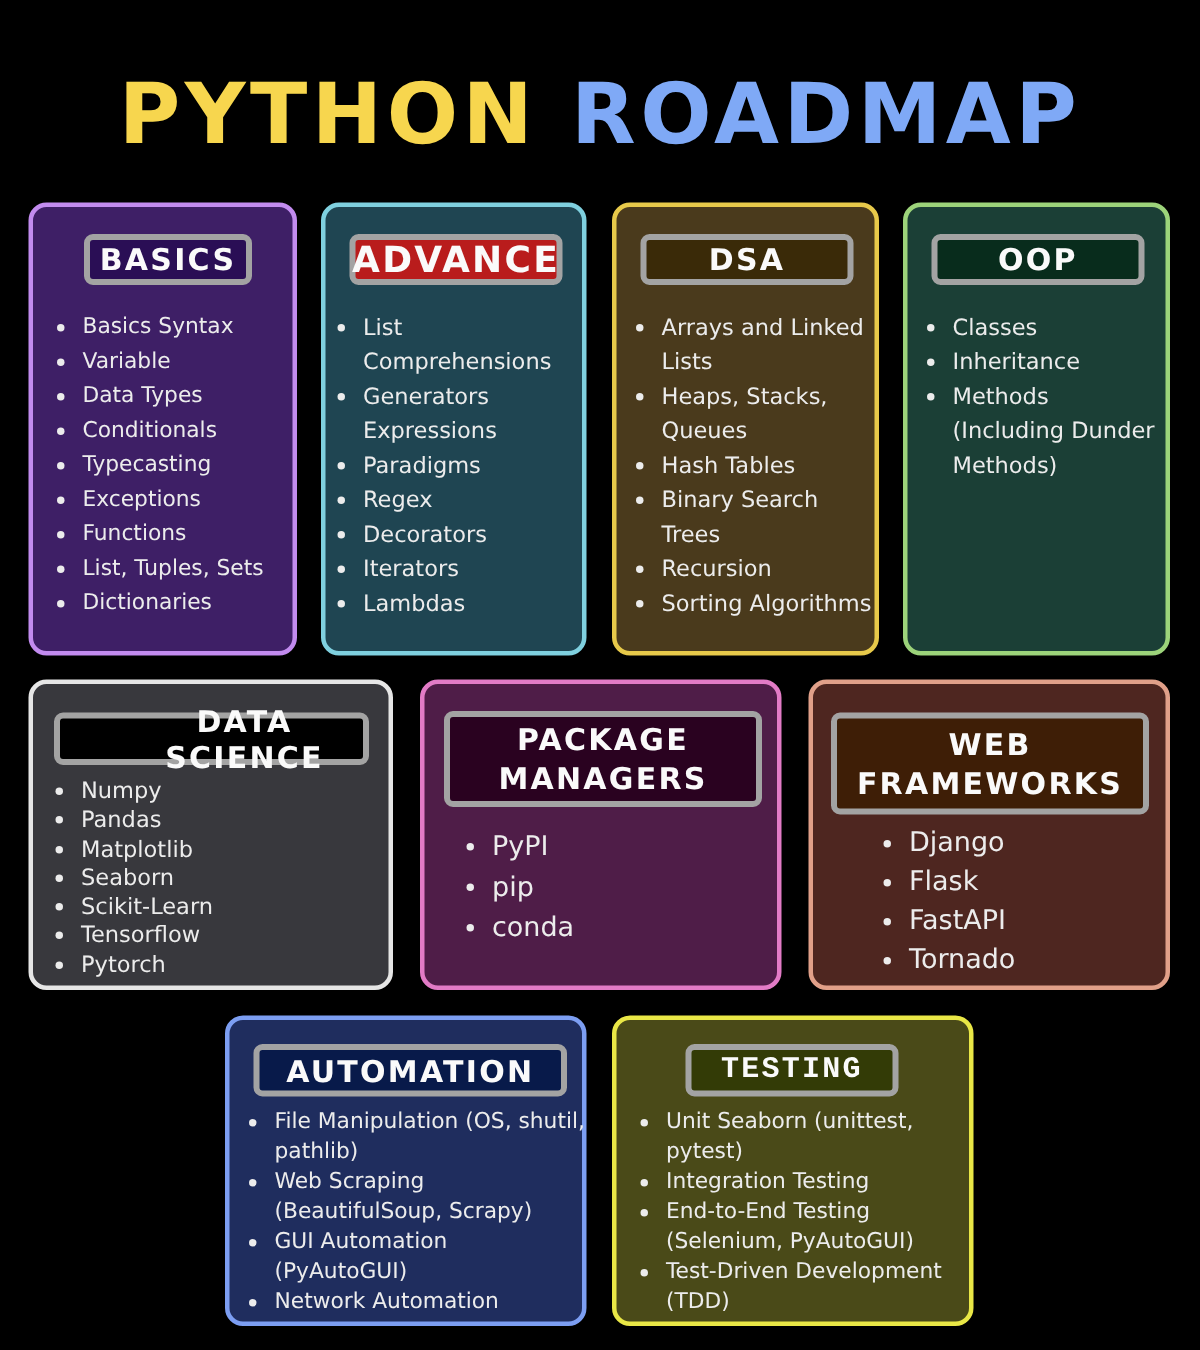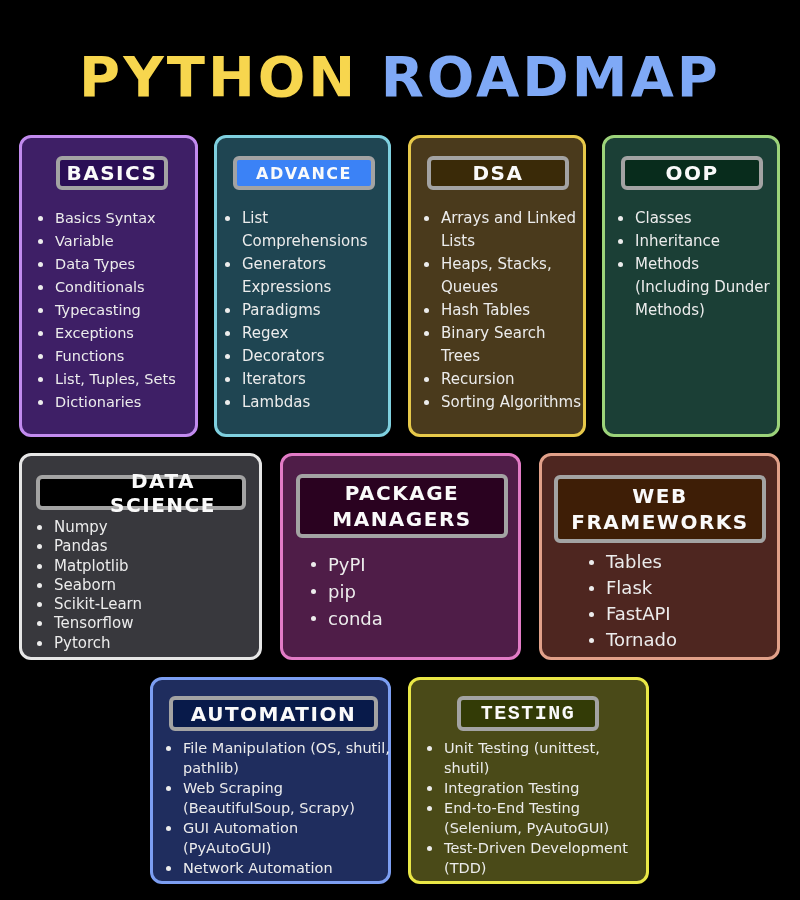--- a/index.html
+++ b/index.html
@@ -27,21 +27,21 @@
     font-family: "DejaVu Sans", sans-serif;
   }
   ul.items li { position: relative; padding-left: 20px; }
   ul.items li::before {
     content: ""; position: absolute; left: 3px; width: 5px; height: 5px; border-radius: 50%; background: #ececec;
   }
   
   .c-basics { left: 19px; top: 135px; width: 179px; height: 302px; background: #3e1f66; border-color: #c28bef; }
   .c-basics .hdr { left: 34px; top: 18px; width: 112px; height: 34px; background: #2a0e55; font-size: 20px; }
   .c-advance { left: 214px; top: 135px; width: 177px; height: 302px; background: #1f4552; border-color: #7fd0df; }
-  .c-advance .hdr { left: 16px; top: 18px; width: 142px; height: 34px; background: #3b82f6; font-size: 16px; }
+  .c-advance .hdr { left: 16px; top: 18px; width: 142px; height: 34px; background: #b91c1c; font-size: 24px; }
   .c-dsa { left: 408px; top: 135px; width: 178px; height: 302px; background: #4a3a1c; border-color: #e7c94a; }
   .c-dsa .hdr { left: 16px; top: 18px; width: 142px; height: 34px; background: #3a2a08; font-size: 20px; }
   .c-oop { left: 602px; top: 135px; width: 178px; height: 302px; background: #1b3f36; border-color: #9cd37a; }
   .c-oop .hdr { left: 16px; top: 18px; width: 142px; height: 34px; background: #082c1c; font-size: 20px; }
   .top-items { top: 69px; font-size: 15px; line-height: 23px; }
   .c-basics .top-items { left: 13px; width: 162px; font-size: 14.5px; }
   .c-advance .top-items { left: 5px; width: 166px; }
   .c-dsa .top-items { left: 10px; width: 160px; }
   .c-oop .top-items { left: 10px; width: 160px; }
   .top-items li::before { top: 9px; }
@@ -143,38 +143,38 @@
   <ul class="items">
       <li>PyPI</li>
       <li>pip</li>
       <li>conda</li>
     </ul>
 </div>
 
 <div class="card c-web">
   <div class="hdr">WEB FRAMEWORKS</div>
   <ul class="items">
-      <li>Tables</li>
+      <li>Django</li>
       <li>Flask</li>
       <li>FastAPI</li>
       <li>Tornado</li>
     </ul>
 </div>
 
 <div class="card c-auto">
   <div class="hdr">AUTOMATION</div>
   <ul class="items">
       <li>File Manipulation (OS, shutil, pathlib)</li>
       <li>Web Scraping (BeautifulSoup, Scrapy)</li>
       <li>GUI Automation (PyAutoGUI)</li>
       <li>Network Automation</li>
     </ul>
 </div>
 
 <div class="card c-test">
   <div class="hdr">TESTING</div>
   <ul class="items">
-      <li>Unit Testing (unittest, shutil)</li>
+      <li>Unit Seaborn (unittest, pytest)</li>
       <li>Integration Testing</li>
       <li>End-to-End Testing (Selenium, PyAutoGUI)</li>
       <li>Test-Driven Development (TDD)</li>
     </ul>
 </div>
 
 </body></html>

